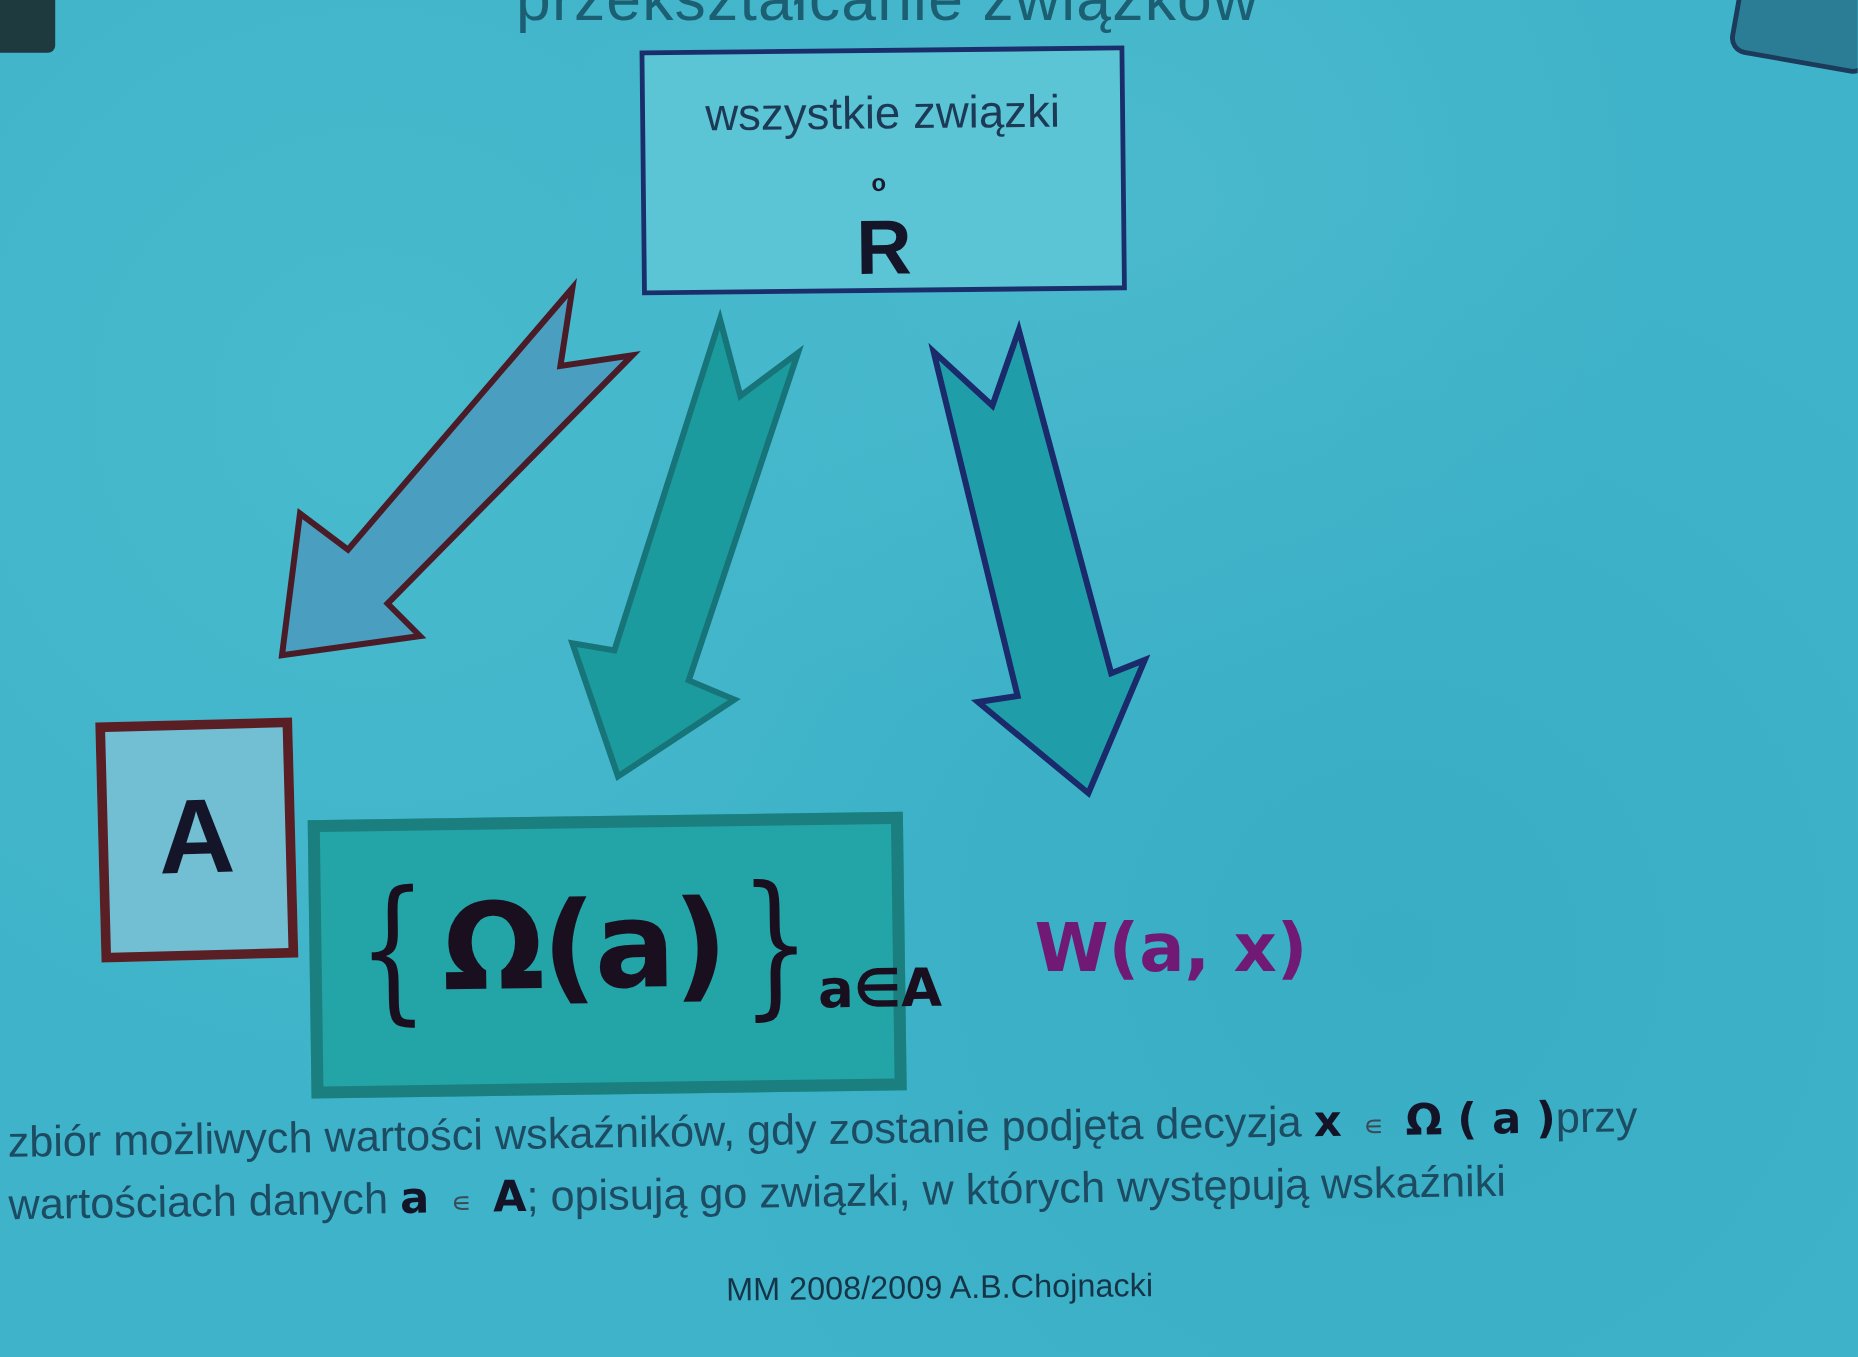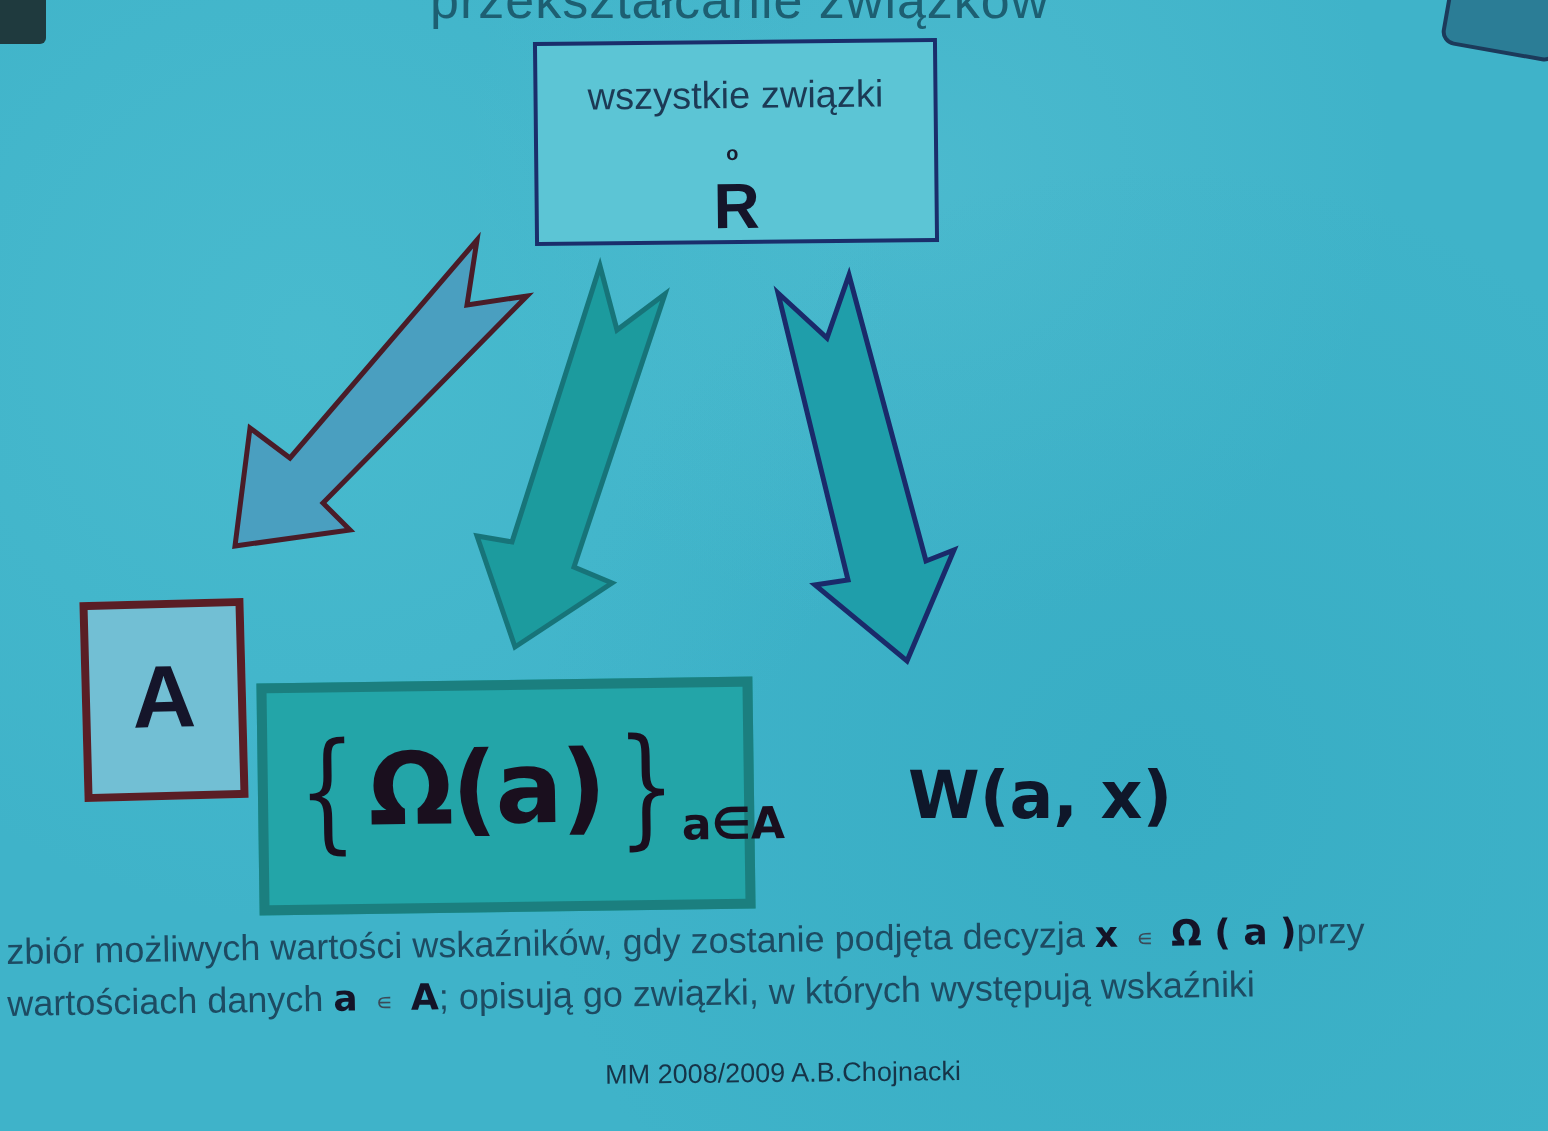--- a/index.html
+++ b/index.html
@@ -138,24 +138,24 @@
       font-size: 44px;
       font-weight: bold;
       font-family: "DejaVu Sans", sans-serif;
       position: relative;
       top: 50px;
       margin-left: -6px;
     }
 
     
     .w-formula {
-      left: 908px; top: 758px;
-      font-size: 65px;
-      font-weight: bold;
-      color: #0f172a;
+      left: 862px; top: 758px;
+      font-size: 56px;
+      font-weight: bold;
+      color: #701a75;
       font-family: "DejaVu Sans", sans-serif;
       white-space: nowrap;
     }
 
     
     .desc {
       left: 6px; top: 928px;
       width: 1540px;
       font-size: 36px;
       color: #1d4b62;

